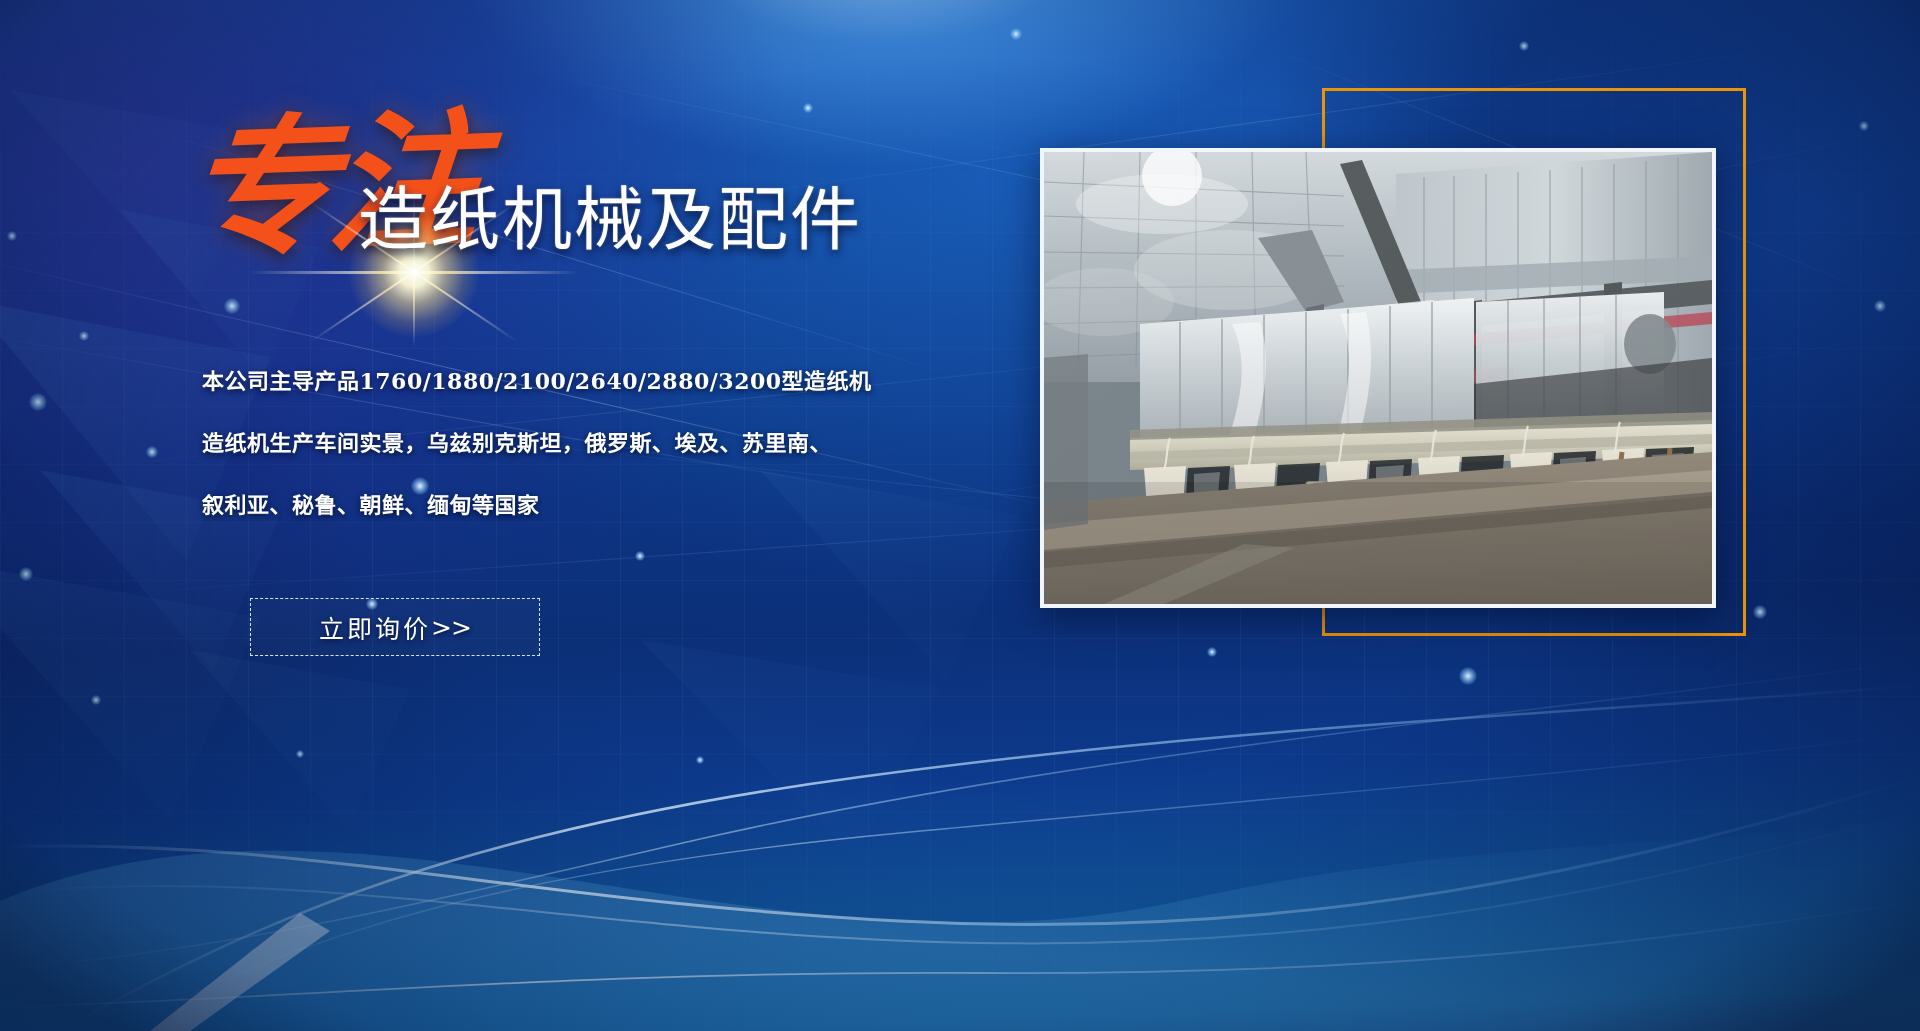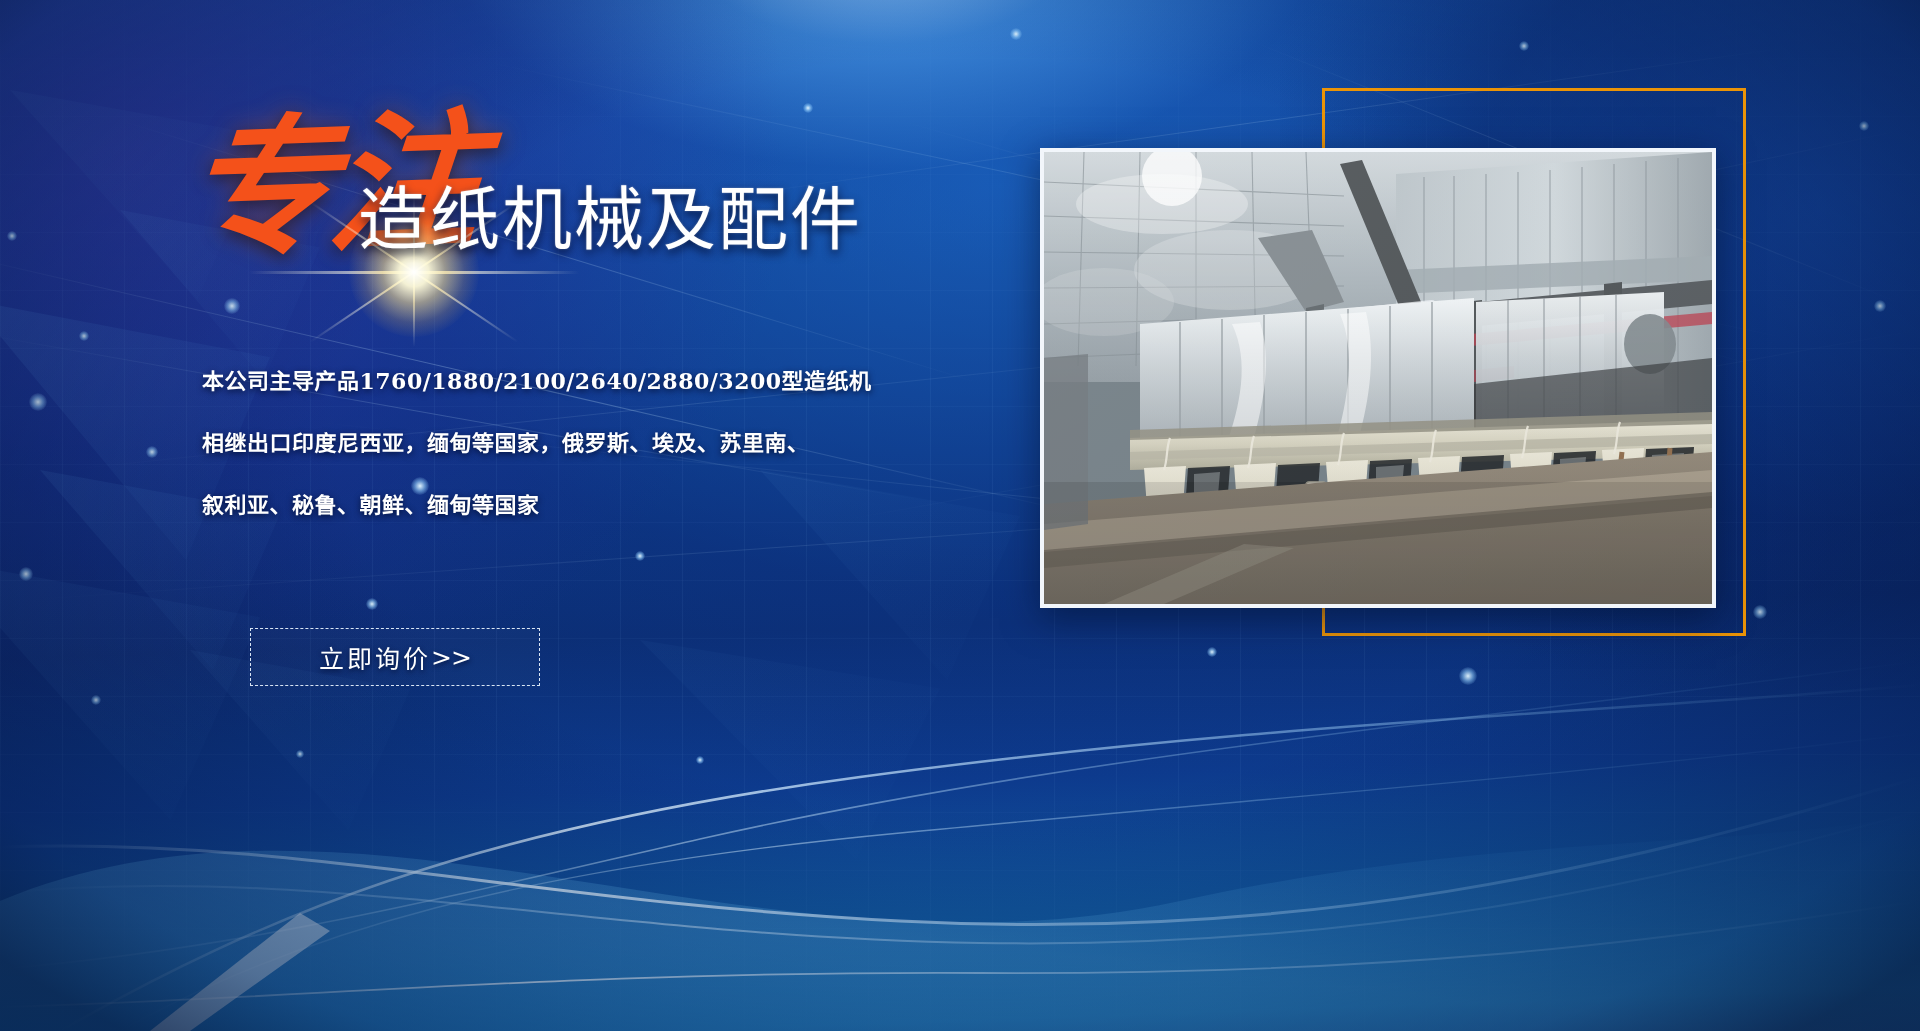--- a/index.html
+++ b/index.html
@@ -117,21 +117,21 @@
   .para{
     position:absolute;left:202px;top:363px;width:640px;
     font-family:"DejaVu Serif","Liberation Serif",serif;
     font-size:22px;font-weight:700;color:#ffffff;letter-spacing:.5px;
     text-shadow:0 2px 6px rgba(0,12,48,.9);
   }
   .para p{margin:0 0 30px 0;white-space:nowrap;}
   .para p:last-child{margin-bottom:6px;}
 
   .cta{
-    position:absolute;left:250px;top:628px;width:288px;height:56px;
+    position:absolute;left:250px;top:598px;width:288px;height:56px;
     border:1px dashed rgba(235,245,255,.92);
     display:flex;align-items:center;justify-content:center;
     background:rgba(255,255,255,.02);
     cursor:pointer;
   }
   .cta .cta-label{
     font-family:"DejaVu Serif","Liberation Serif",serif;
     font-size:25px;font-weight:400;color:#ffffff;letter-spacing:3px;
     text-shadow:0 2px 5px rgba(0,12,48,.8);
   }
@@ -258,21 +258,21 @@
         <span class="ray rd1"></span>
         <span class="ray rd2"></span>
         <span class="core"></span>
       </div>
 
       <span class="headline-main">造纸机械及配件</span>
     </div>
 
     <div class="para">
       <p>本公司主导产品1760/1880/2100/2640/2880/3200型造纸机</p>
-      <p>相继出口印度尼西亚，缅甸等国家，俄罗斯、埃及、苏里南、</p>
+      <p>造纸机生产车间实景，乌兹别克斯坦，俄罗斯、埃及、苏里南、</p>
       <p>叙利亚、秘鲁、朝鲜、缅甸等国家</p>
     </div>
 
     <div class="cta">
       <span class="cta-label">立即询价</span>
       <span class="cta-arrows">&gt;&gt;</span>
     </div>
 
   </div>
 

